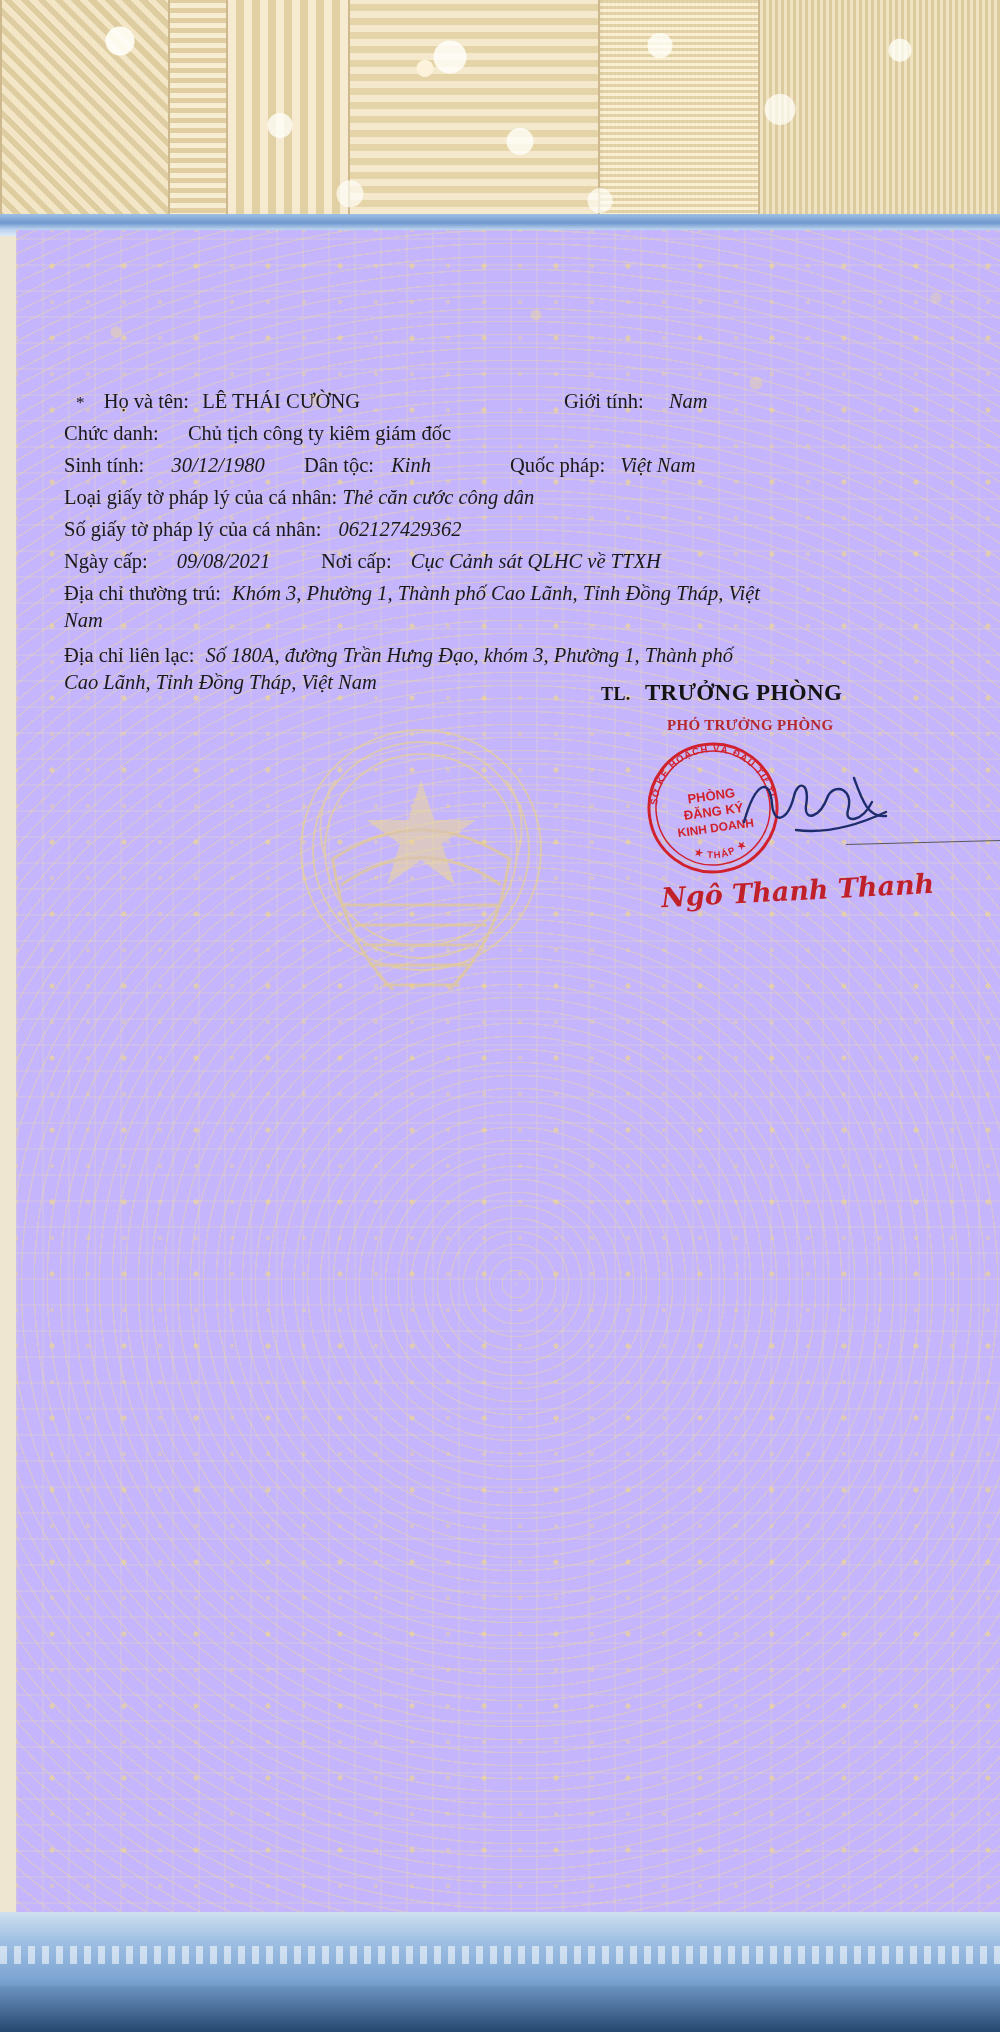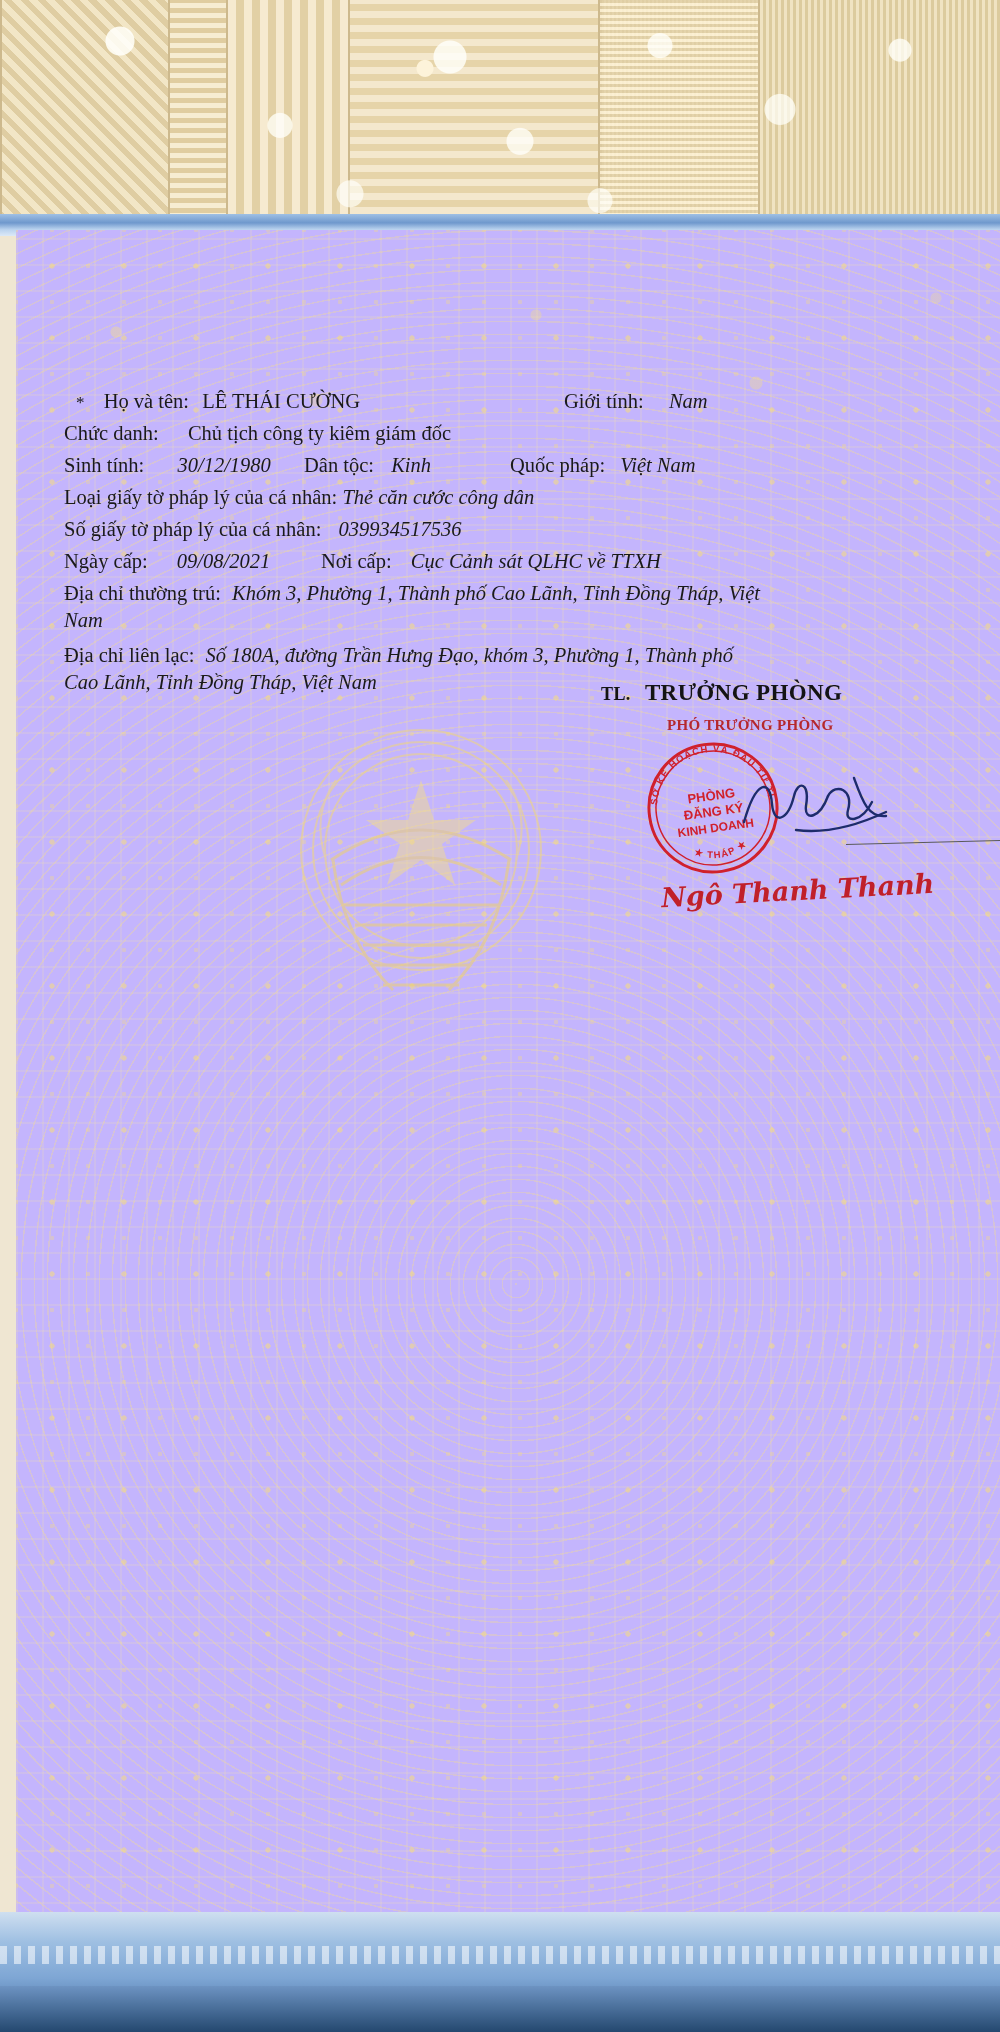--- a/index.html
+++ b/index.html
@@ -219,39 +219,39 @@
       <span class="val" style="margin-left:20px;">Nam</span>
     </div>
 
     <div class="line" style="left:48px;top:192px;">
       <span class="lbl">Chức danh:</span>
       <span class="lbl" style="margin-left:24px;">Chủ tịch công ty kiêm giám đốc</span>
     </div>
 
     <div class="line" style="left:48px;top:224px;">
       <span class="lbl">Sinh tính:</span>
-      <span class="val" style="margin-left:28px;text-align:right;">30/12/1980</span>
+      <span class="val" style="margin-left:22px;text-align:right;">30/12/1980</span>
     </div>
     <div class="line" style="left:288px;top:224px;">
       <span class="lbl">Dân tộc:</span>
       <span class="val" style="margin-left:12px;">Kinh</span>
     </div>
     <div class="line" style="left:494px;top:224px;">
       <span class="lbl">Quốc pháp:</span>
       <span class="val" style="margin-left:10px;">Việt Nam</span>
     </div>
 
     <div class="line" style="left:48px;top:256px;">
       <span class="lbl">Loại giấy tờ pháp lý của cá nhân:</span>
       <span class="val" style="">Thẻ căn cước công dân</span>
     </div>
 
     <div class="line" style="left:48px;top:288px;">
       <span class="lbl">Số giấy tờ pháp lý của cá nhân:</span>
-      <span class="val" style="margin-left:12px;">039934517536</span>
+      <span class="val" style="margin-left:12px;">062127429362</span>
     </div>
 
     <div class="line" style="left:48px;top:320px;">
       <span class="lbl">Ngày cấp:</span>
       <span class="val" style="margin-left:24px;">09/08/2021</span>
     </div>
     <div class="line" style="left:305px;top:320px;">
       <span class="lbl">Nơi cấp:</span>
       <span class="val" style="margin-left:14px;">Cục Cảnh sát QLHC về TTXH</span>
     </div>

